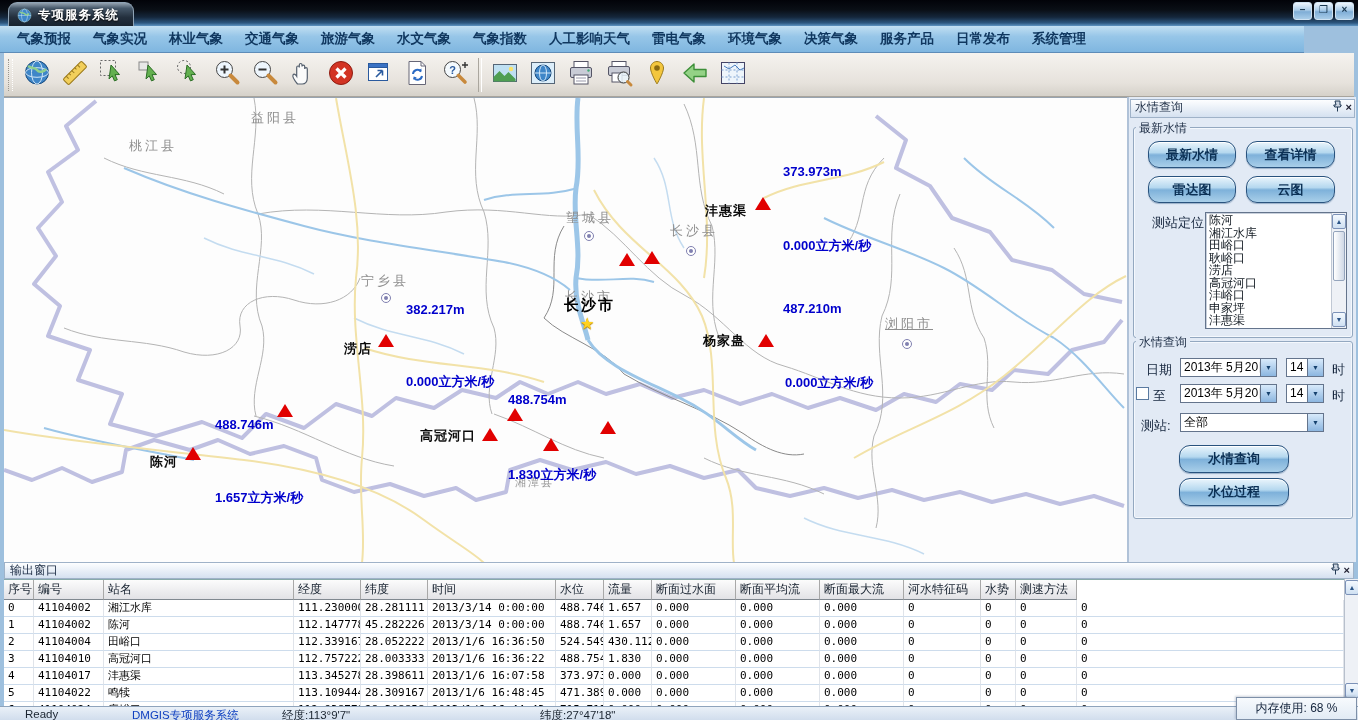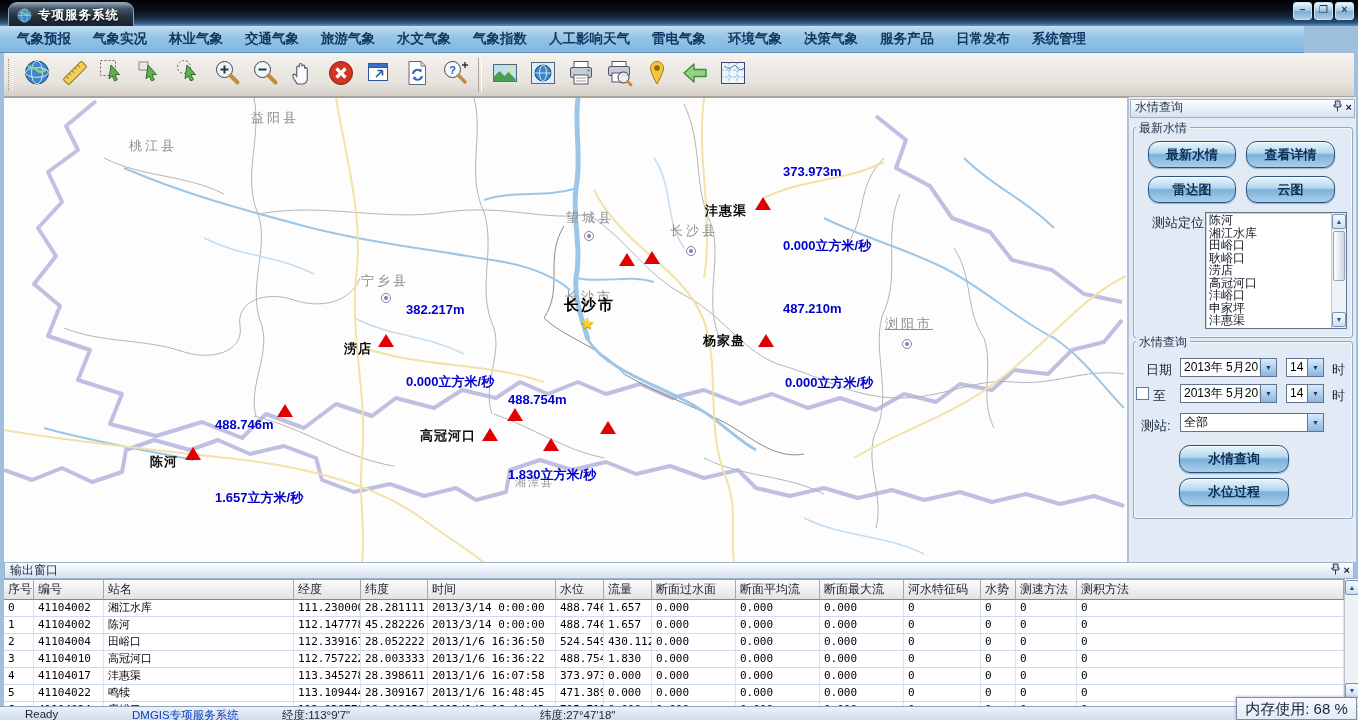--- a/index.html
+++ b/index.html
@@ -92,21 +92,21 @@
   .td{height:17px;box-sizing:border-box;border-right:1px solid #e0e4ea;border-bottom:1px solid #cddcec;
     font-family:"DejaVu Sans Mono","Liberation Mono",monospace;font-size:11px;color:#000;line-height:16px;
     padding-left:4px;overflow:hidden;white-space:nowrap;background:#fff;}
   #tbl-scroll{position:absolute;left:1340px;top:17px;width:14px;height:127px;background:#eef1f6;border-left:1px solid #b8c0cc;}
   
   #statusbar{position:absolute;left:0;top:706px;width:1358px;height:14px;
     background:linear-gradient(180deg,#eaf1f8,#cfdcec);border-top:1px solid #8fa4bc;}
   #statusbar span{position:absolute;top:1px;font-size:11.5px;color:#1a2430;white-space:nowrap;}
   #memorybox{position:absolute;left:1236px;top:697px;width:121px;height:23px;box-sizing:border-box;
     background:linear-gradient(180deg,#f7fafd,#e2ebf5);border:1px solid #7e90a8;
-    font-size:15px;color:#15253d;text-align:center;line-height:21px;box-shadow:-1px -1px 2px rgba(60,80,110,.25);}
+    font-size:12px;color:#15253d;text-align:center;line-height:21px;box-shadow:-1px -1px 2px rgba(60,80,110,.25);}
 </style>
 </head>
 <body>
 
 <div id="titlebar">
   <div id="title-tab">
     <span style="display:inline-flex;">
       <svg width="15" height="15" viewBox="0 0 30 30">
           <circle cx="15" cy="15" r="13" fill="#3f86c8" stroke="#9cc"></circle>
           <ellipse cx="15" cy="15" rx="6" ry="13" fill="none" stroke="#cfe6f8"></ellipse>
@@ -464,21 +464,20 @@
         <div class="th">纬度</div>
         <div class="th">时间</div>
         <div class="th">水位</div>
         <div class="th">流量</div>
         <div class="th">断面过水面</div>
         <div class="th">断面平均流</div>
         <div class="th">断面最大流</div>
         <div class="th">河水特征码</div>
         <div class="th">水势</div>
         <div class="th">测速方法</div>
-        <div class="th">测积方法</div>
       </div>
     <div id="out-tbody">
         <div class="gridrow">
           <div class="td">0</div>
           <div class="td">41104002</div>
           <div class="td">湘江水库</div>
           <div class="td">111.230000</div>
           <div class="td">28.281111</div>
           <div class="td">2013/3/14 0:00:00</div>
           <div class="td">488.746</div>

